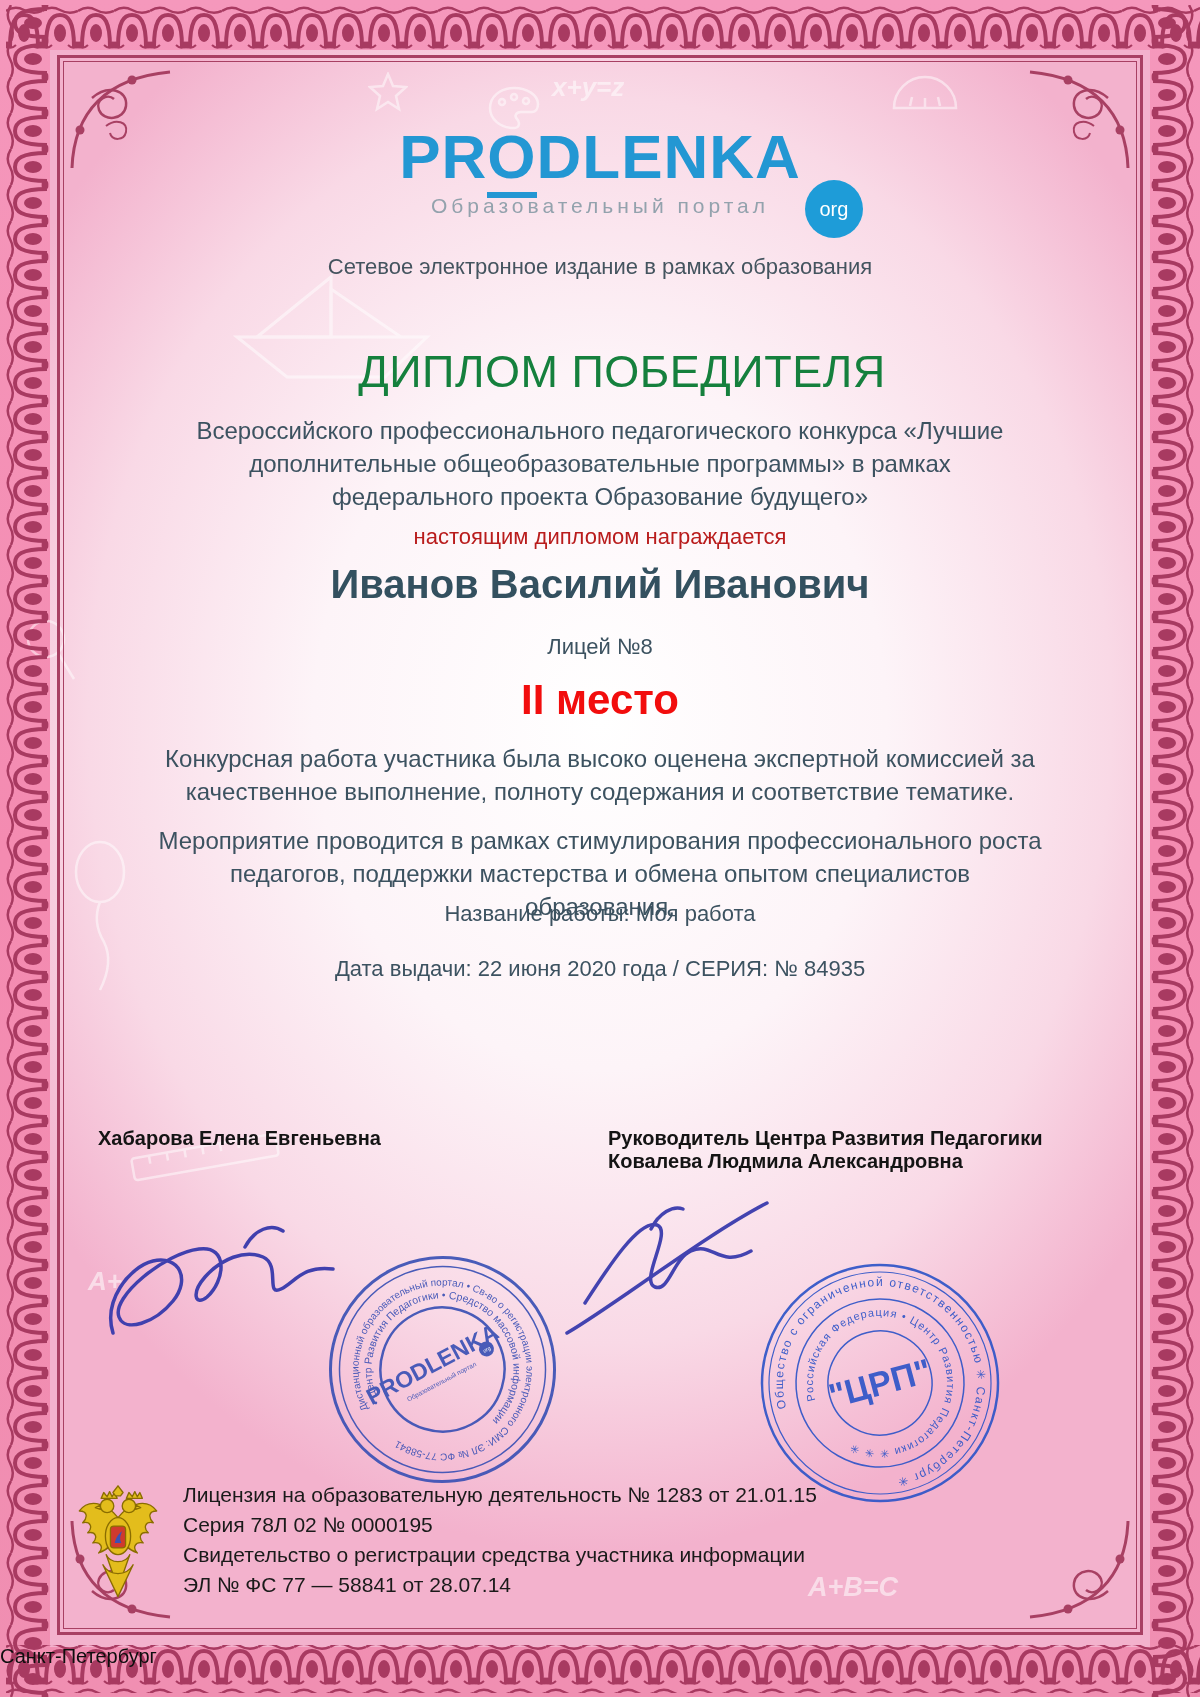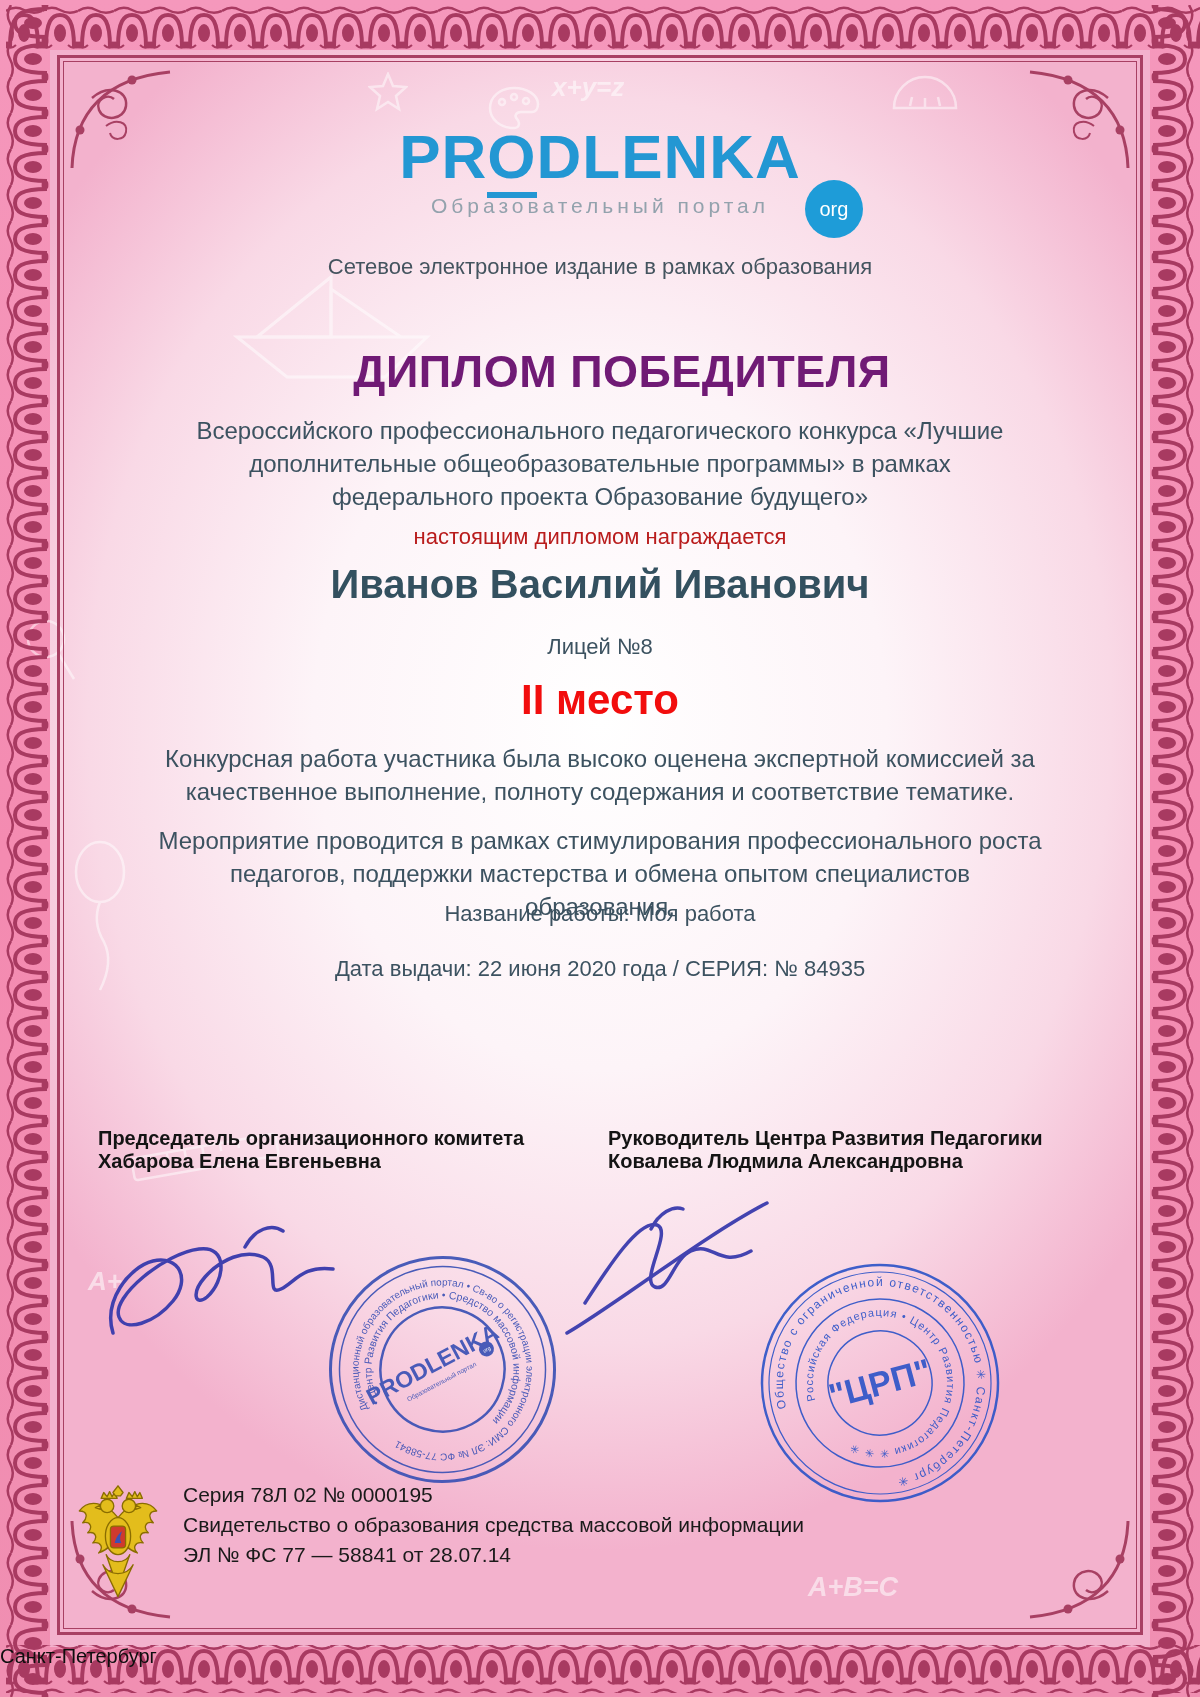--- a/index.html
+++ b/index.html
@@ -29,21 +29,21 @@
   .doodle-text{position:absolute;z-index:1;opacity:.55;color:#fff;font-weight:700;font-style:italic;}
   .block{position:absolute;left:60px;right:60px;text-align:center;z-index:3;}
   .logo-wrap{top:126px;}
   .logo{display:inline-block;position:relative;}
   .logo-text{font-size:62px;font-weight:700;color:#2397d3;letter-spacing:1px;line-height:1;}
   .logo-text .u{border-bottom:6px solid #2397d3;padding-bottom:1px;}
   .org-badge{position:absolute;right:-62px;bottom:-20px;width:58px;height:58px;border-radius:50%;
     background:#1e9cd8;color:#fff;font-size:20px;display:flex;align-items:center;justify-content:center;font-weight:400;}
   .logo-sub{margin-top:6px;color:#93a2ad;font-size:21px;letter-spacing:4px;font-weight:400;}
   .tagline{top:254px;font-size:22px;color:#44545f;}
-  .title{top:346px;font-size:45px;font-weight:700;color:#701a75;letter-spacing:.5px;margin-left:44px;}
+  .title{top:346px;font-size:45px;font-weight:400;color:#15803d;letter-spacing:.5px;margin-left:44px;}
   .competition{top:414px;font-size:22.5px;line-height:33px;color:#3c5260;}
   .competition .inner, .para .inner{display:inline-block;max-width:810px;}
   .para{font-size:24px;line-height:33px;color:#3c5260;}
   .award-intro{top:524px;font-size:22px;color:#b91c1c;}
   .recipient{top:562px;font-size:40px;font-weight:700;color:#33505f;}
   .institution{top:634px;font-size:22px;color:#3c5260;}
   .place{top:676px;font-size:42px;font-weight:700;color:#f20d0d;}
   .evaluation{top:742px;}
   .evaluation .inner{max-width:870px;}
   .purpose{top:824px;}
@@ -196,21 +196,20 @@
 <div class="block award-intro">настоящим дипломом награждается</div>
 <div class="block recipient">Иванов Василий Иванович</div>
 <div class="block institution">Лицей №8</div>
 <div class="block place">II место</div>
 <div class="block evaluation para"><span class="inner">Конкурсная работа участника была высоко оценена экспертной комиссией за качественное выполнение, полноту содержания и соответствие тематике.</span></div>
 <div class="block purpose para"><span class="inner">Мероприятие проводится в рамках стимулирования профессионального роста педагогов, поддержки мастерства и обмена опытом специалистов образования.</span></div>
 <div class="block work-title">Название работы: Моя работа</div>
 <div class="block issue-line">Дата выдачи: 22 июня 2020 года / СЕРИЯ: № 84935</div>
 
 <div class="sig-col col-left">
-  <span class="role">Председатель организационного комитета</span>
   <span class="name">Хабарова Елена Евгеньевна</span>
 </div>
 <div class="sig-col col-right">
   <span class="role">Руководитель Центра Развития Педагогики</span>
   <span class="name">Ковалева Людмила Александровна</span>
 </div>
 
 <svg class="ink" style="left:95px;top:1205px;" width="250" height="185" viewBox="0 0 250 185">
   <g fill="none" stroke="#4040ae" stroke-width="3.5" stroke-linecap="round">
     <path d="M18,128 C8,96 34,62 58,56 C84,50 96,74 78,96 C60,118 30,128 24,112 C16,92 70,48 104,44 C134,40 130,76 112,92 C100,102 96,88 110,72 C126,54 150,44 168,52 C186,60 170,92 186,84 C200,77 208,60 238,64"></path>
@@ -272,18 +271,19 @@
     <path d="M58,17 l3,-7 l4,5 l3,-6 l3,6 l3,-5 l3,7 Z" transform="translate(2,0)"></path>
     <path d="M44,10 l6,-8 l6,8 l-3,4 l-6,0 Z"></path>
     <path d="M36,84 L50,124 L64,84 C59,95 41,95 36,84 Z"></path>
     <path d="M32,96 L50,134 L68,96 C60,110 40,110 32,96 Z"></path>
   </g>
   <rect x="41" y="50" width="18" height="26" rx="4" fill="#cf3a2e" stroke="#8a6d00" stroke-width="1.6"></rect>
   <path d="M46,70 C48,62 52,58 55,56 C52,62 52,66 54,70 Z" fill="#3b51b5"></path>
 </svg>
 
 <div class="legal">
+  <div>Лицензия на образовательную деятельность № 1283 от 21.01.15</div>
   <div>Серия 78Л 02 № 0000195</div>
-  <div>Свидетельство о образования средства массовой информации</div>
+  <div>Свидетельство о регистрации средства участника информации</div>
   <div>ЭЛ № ФС 77 — 58841 от 28.07.14</div>
 </div>
 
 <div class="footer-city">Санкт-Петербург</div>
 
 </body></html>

